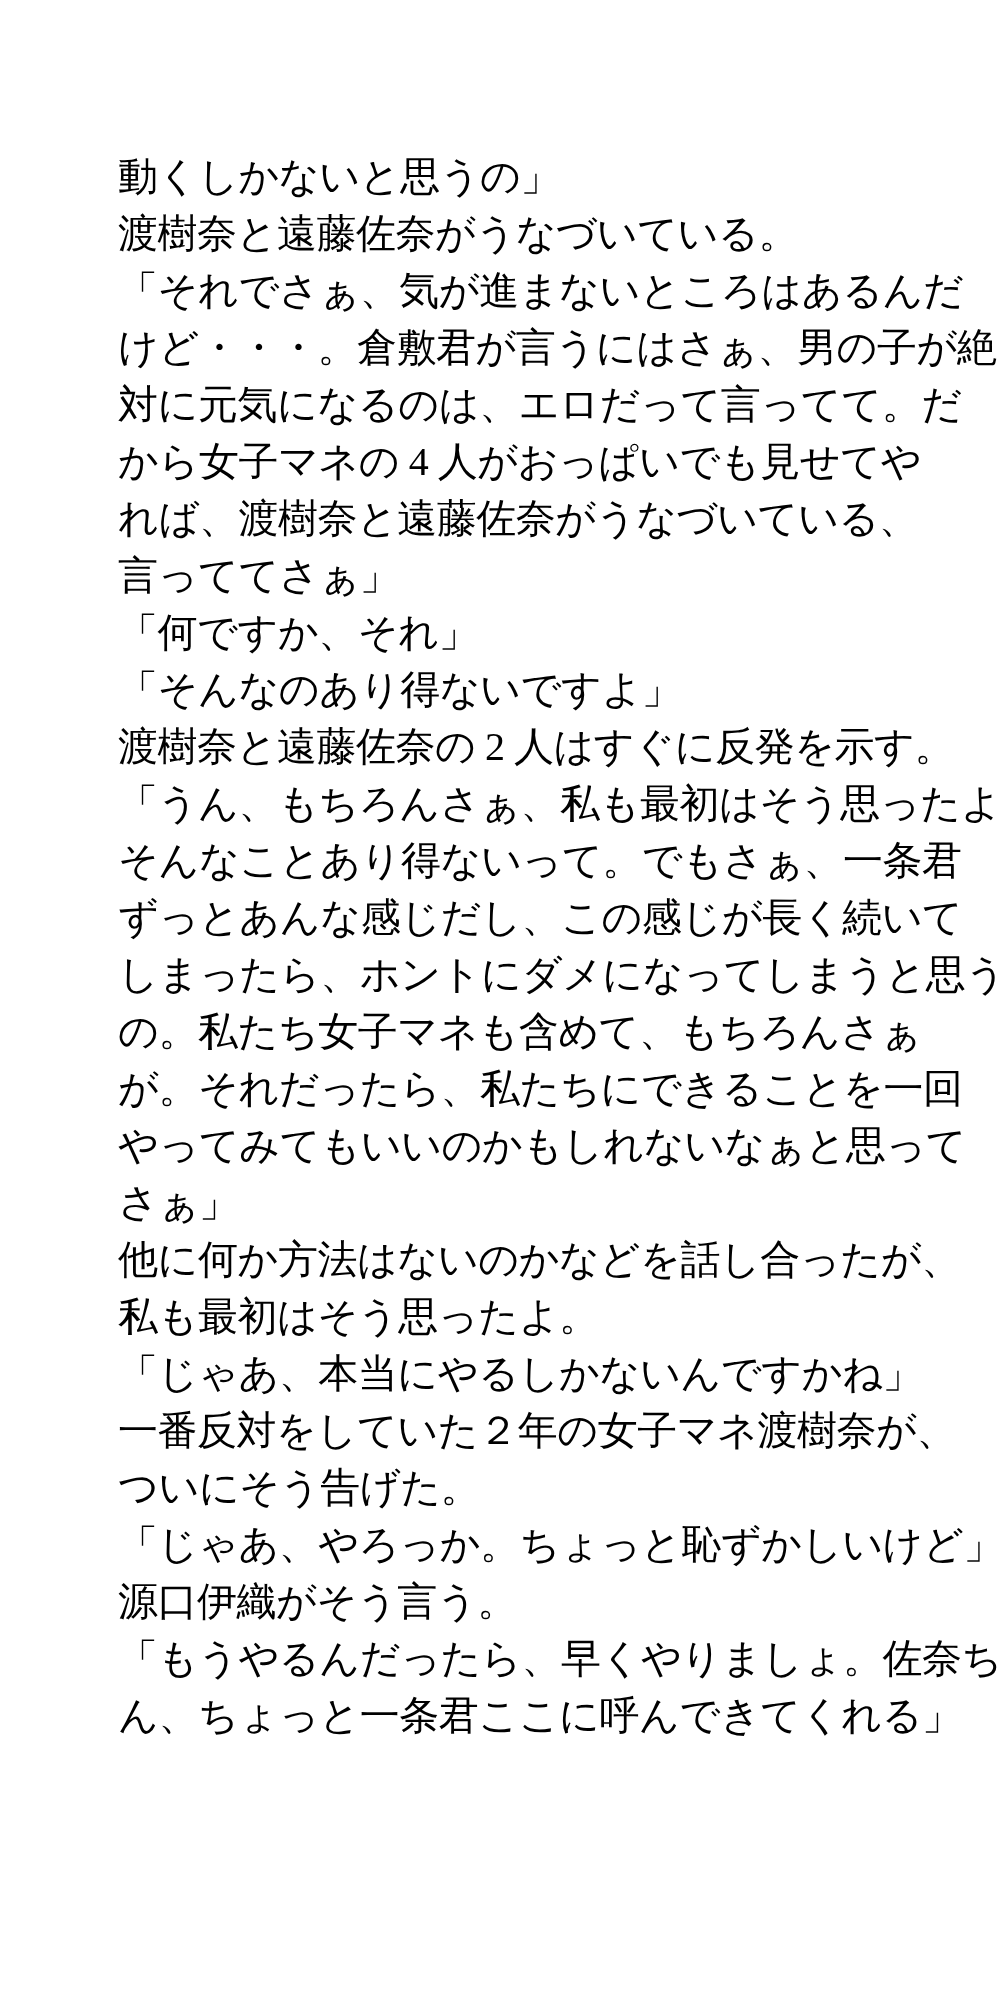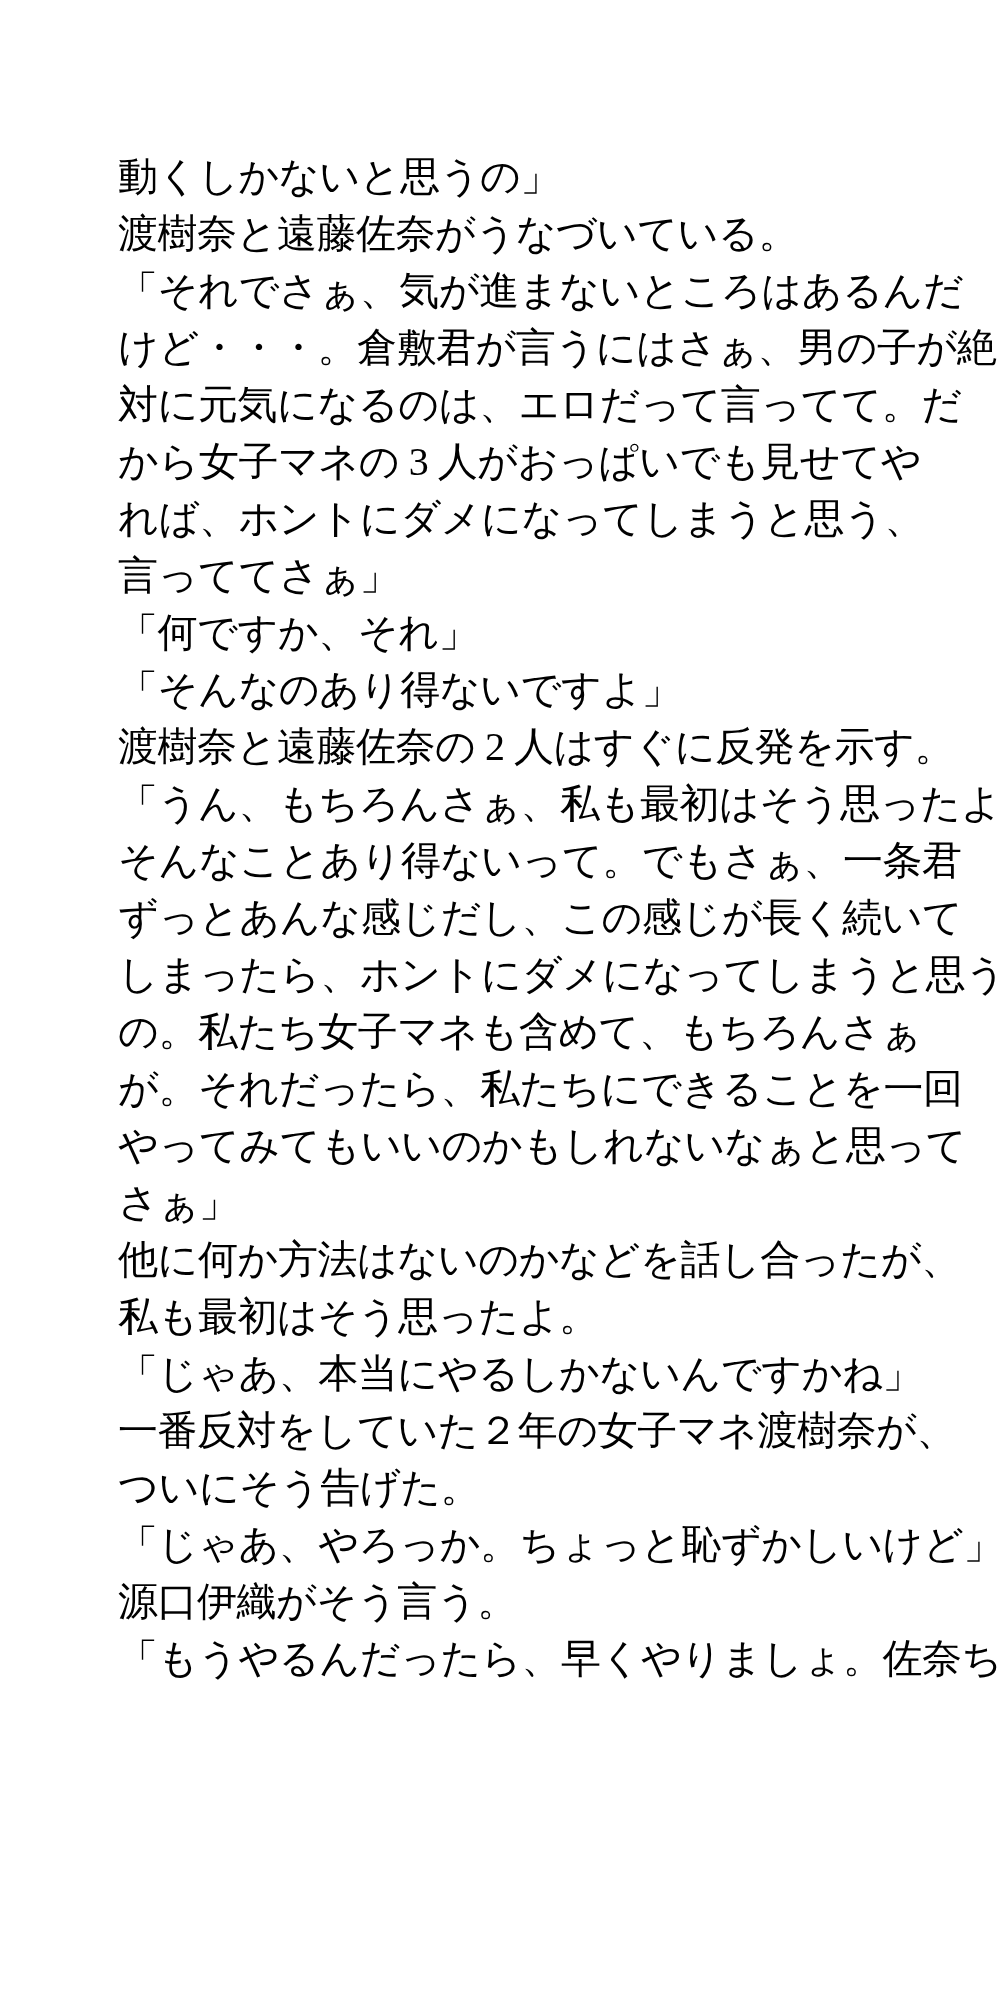--- a/index.html
+++ b/index.html
@@ -42,36 +42,37 @@
 </head>
 <body>
 
 <main class="page">
   <div class="text-block">
     <p class="line">動くしかないと思うの」</p>
     <p class="line">渡樹奈と遠藤佐奈がうなづいている。</p>
     <p class="line">「それでさぁ、気が進まないところはあるんだ</p>
     <p class="line">けど・・・。倉敷君が言うにはさぁ、男の子が絶</p>
     <p class="line">対に元気になるのは、エロだって言ってて。だ</p>
-    <p class="line">から女子マネの 3 人がおっぱいでも見せてや</p>
-    <p class="line">れば、ホントにダメになってしまうと思う、</p>
+    <p class="line">から女子マネの 4 人がおっぱいでも見せてや</p>
+    <p class="line">れば、渡樹奈と遠藤佐奈がうなづいている、</p>
     <p class="line">言っててさぁ」</p>
     <p class="line">「何ですか、それ」</p>
     <p class="line">「そんなのあり得ないですよ」</p>
     <p class="line">渡樹奈と遠藤佐奈の 2 人はすぐに反発を示す。</p>
     <p class="line">「うん、もちろんさぁ、私も最初はそう思ったよ。</p>
     <p class="line">そんなことあり得ないって。でもさぁ、一条君</p>
     <p class="line">ずっとあんな感じだし、この感じが長く続いて</p>
     <p class="line">しまったら、ホントにダメになってしまうと思う</p>
     <p class="line">の。私たち女子マネも含めて、もちろんさぁ</p>
     <p class="line">が。それだったら、私たちにできることを一回</p>
     <p class="line">やってみてもいいのかもしれないなぁと思って</p>
     <p class="line">さぁ」</p>
     <p class="line">他に何か方法はないのかなどを話し合ったが、</p>
     <p class="line">私も最初はそう思ったよ。</p>
     <p class="line">「じゃあ、本当にやるしかないんですかね」</p>
     <p class="line">一番反対をしていた２年の女子マネ渡樹奈が、</p>
     <p class="line">ついにそう告げた。</p>
     <p class="line">「じゃあ、やろっか。ちょっと恥ずかしいけど」</p>
     <p class="line">源口伊織がそう言う。</p>
     <p class="line">「もうやるんだったら、早くやりましょ。佐奈ちゃ</p>
+    <p class="line">ん、ちょっと一条君ここに呼んできてくれる」</p>
   </div>
 </main>
 
 </body></html>

